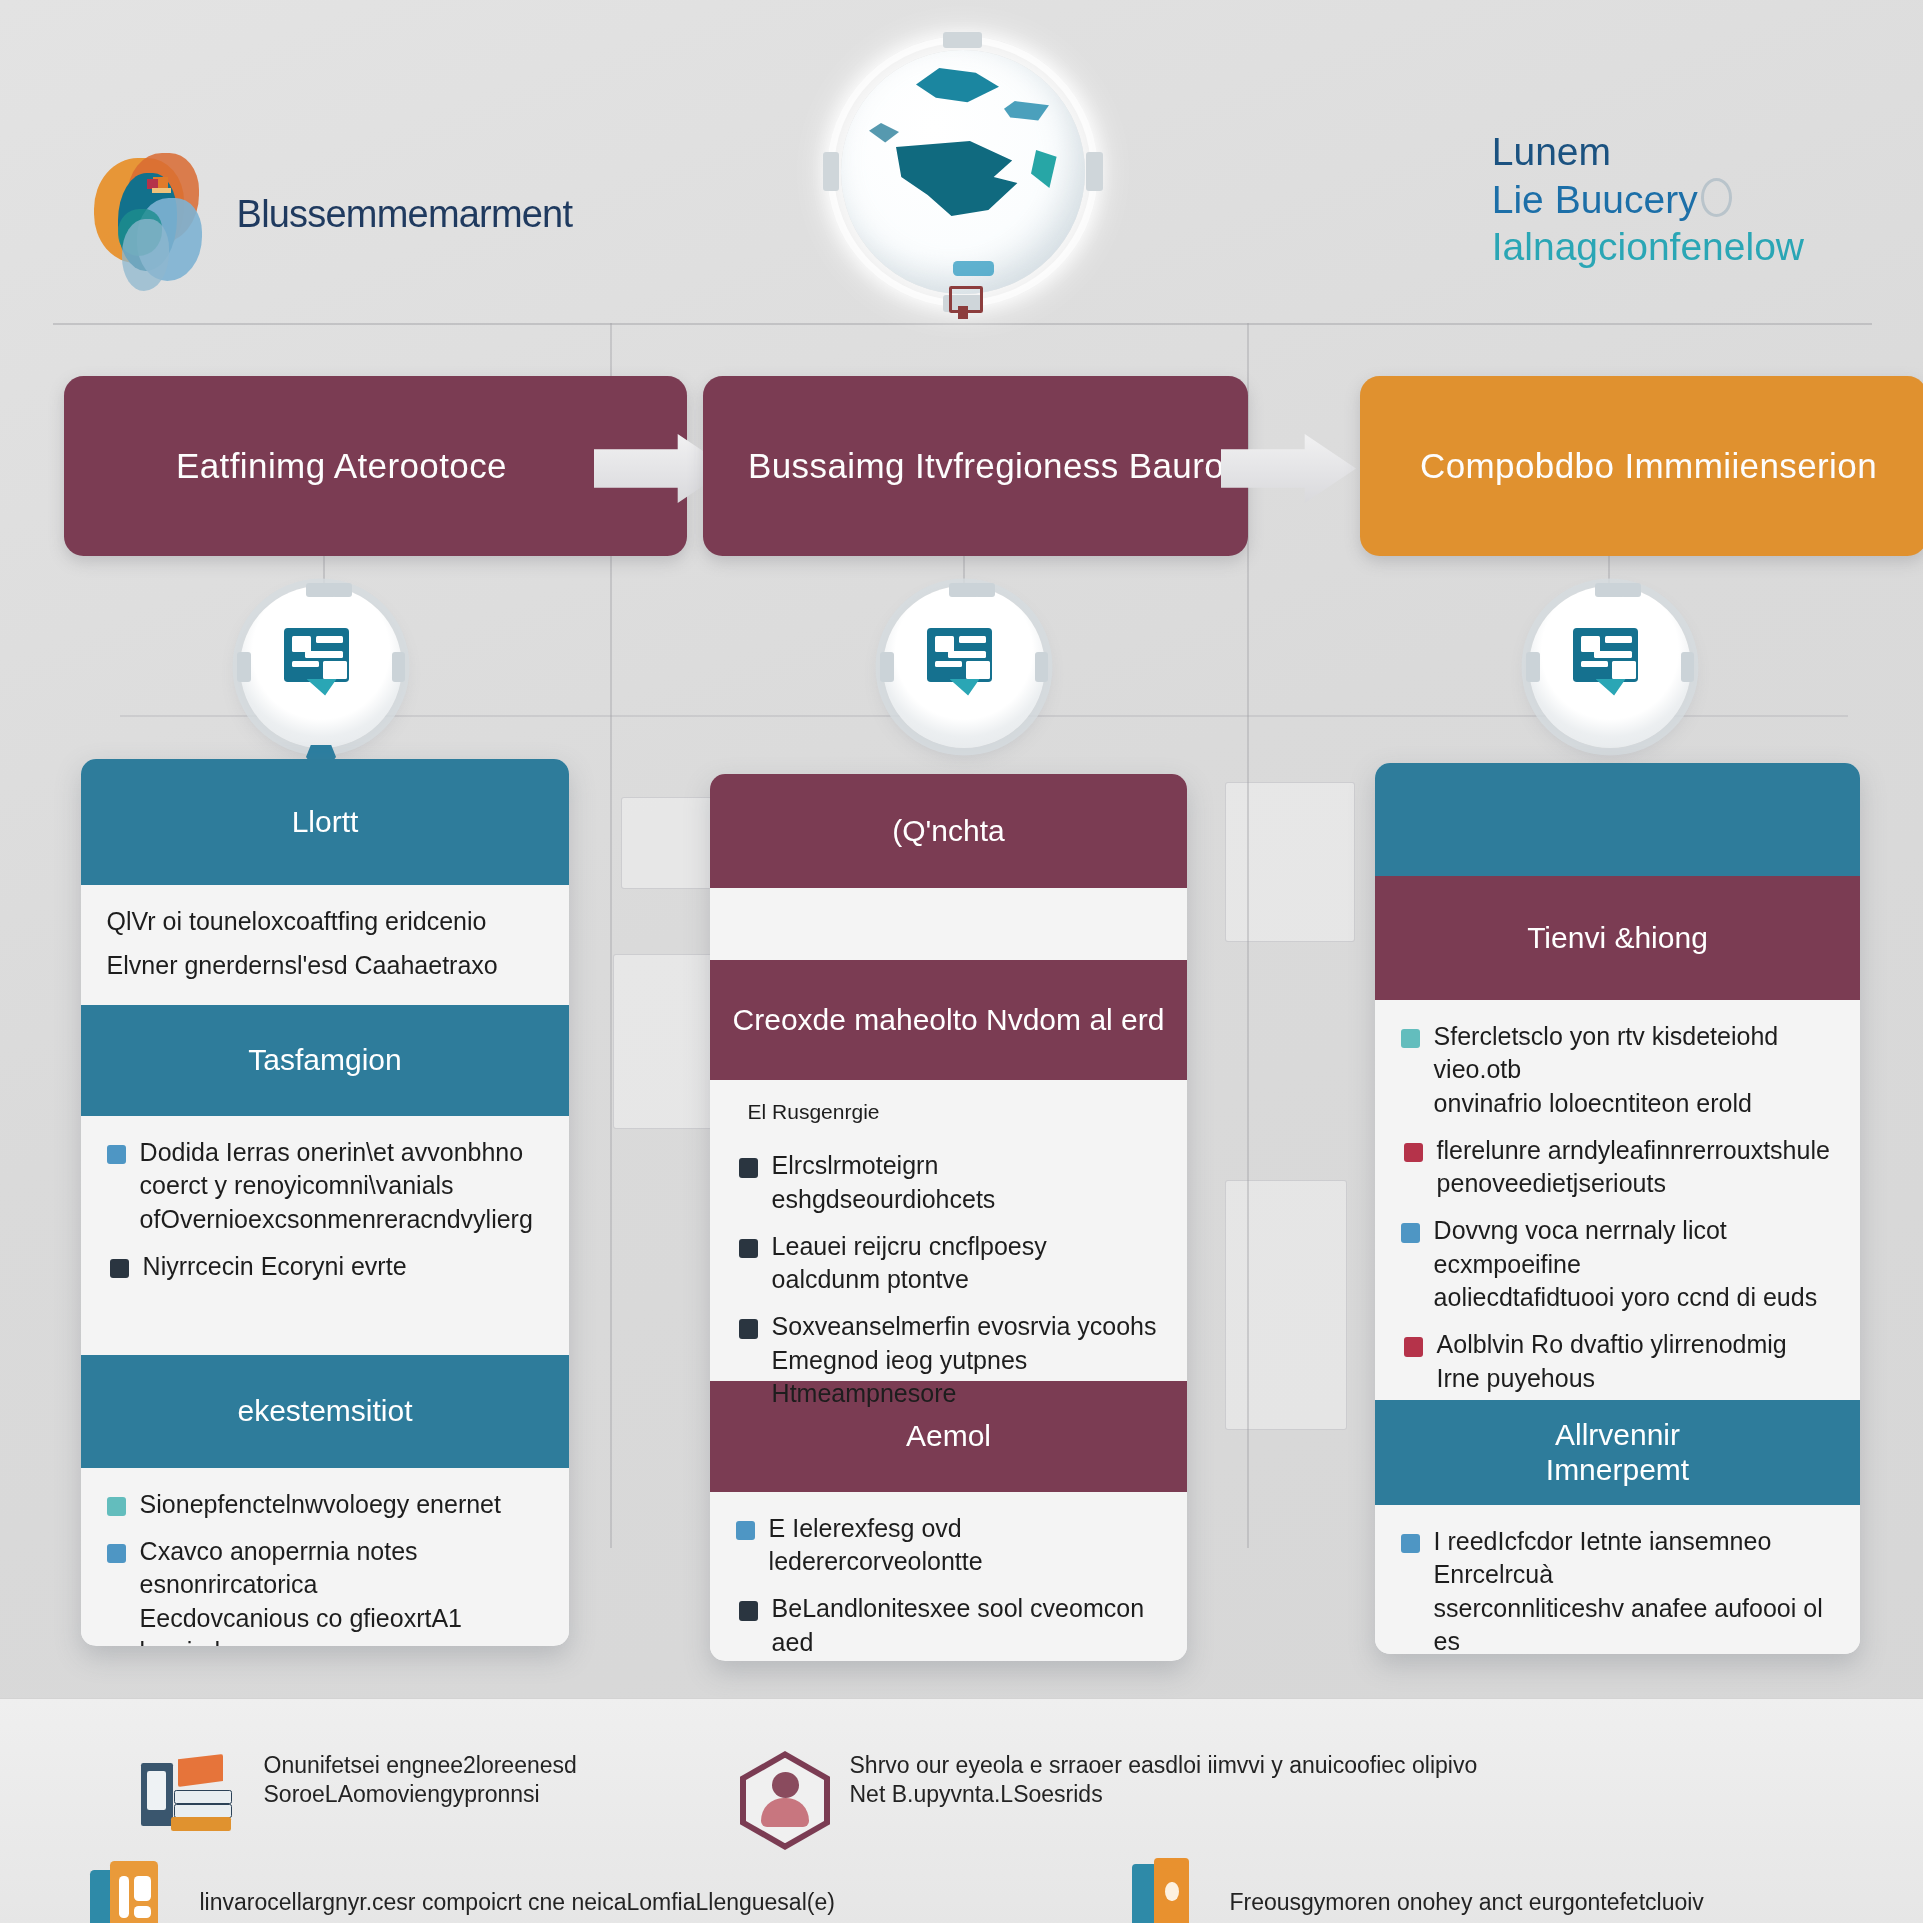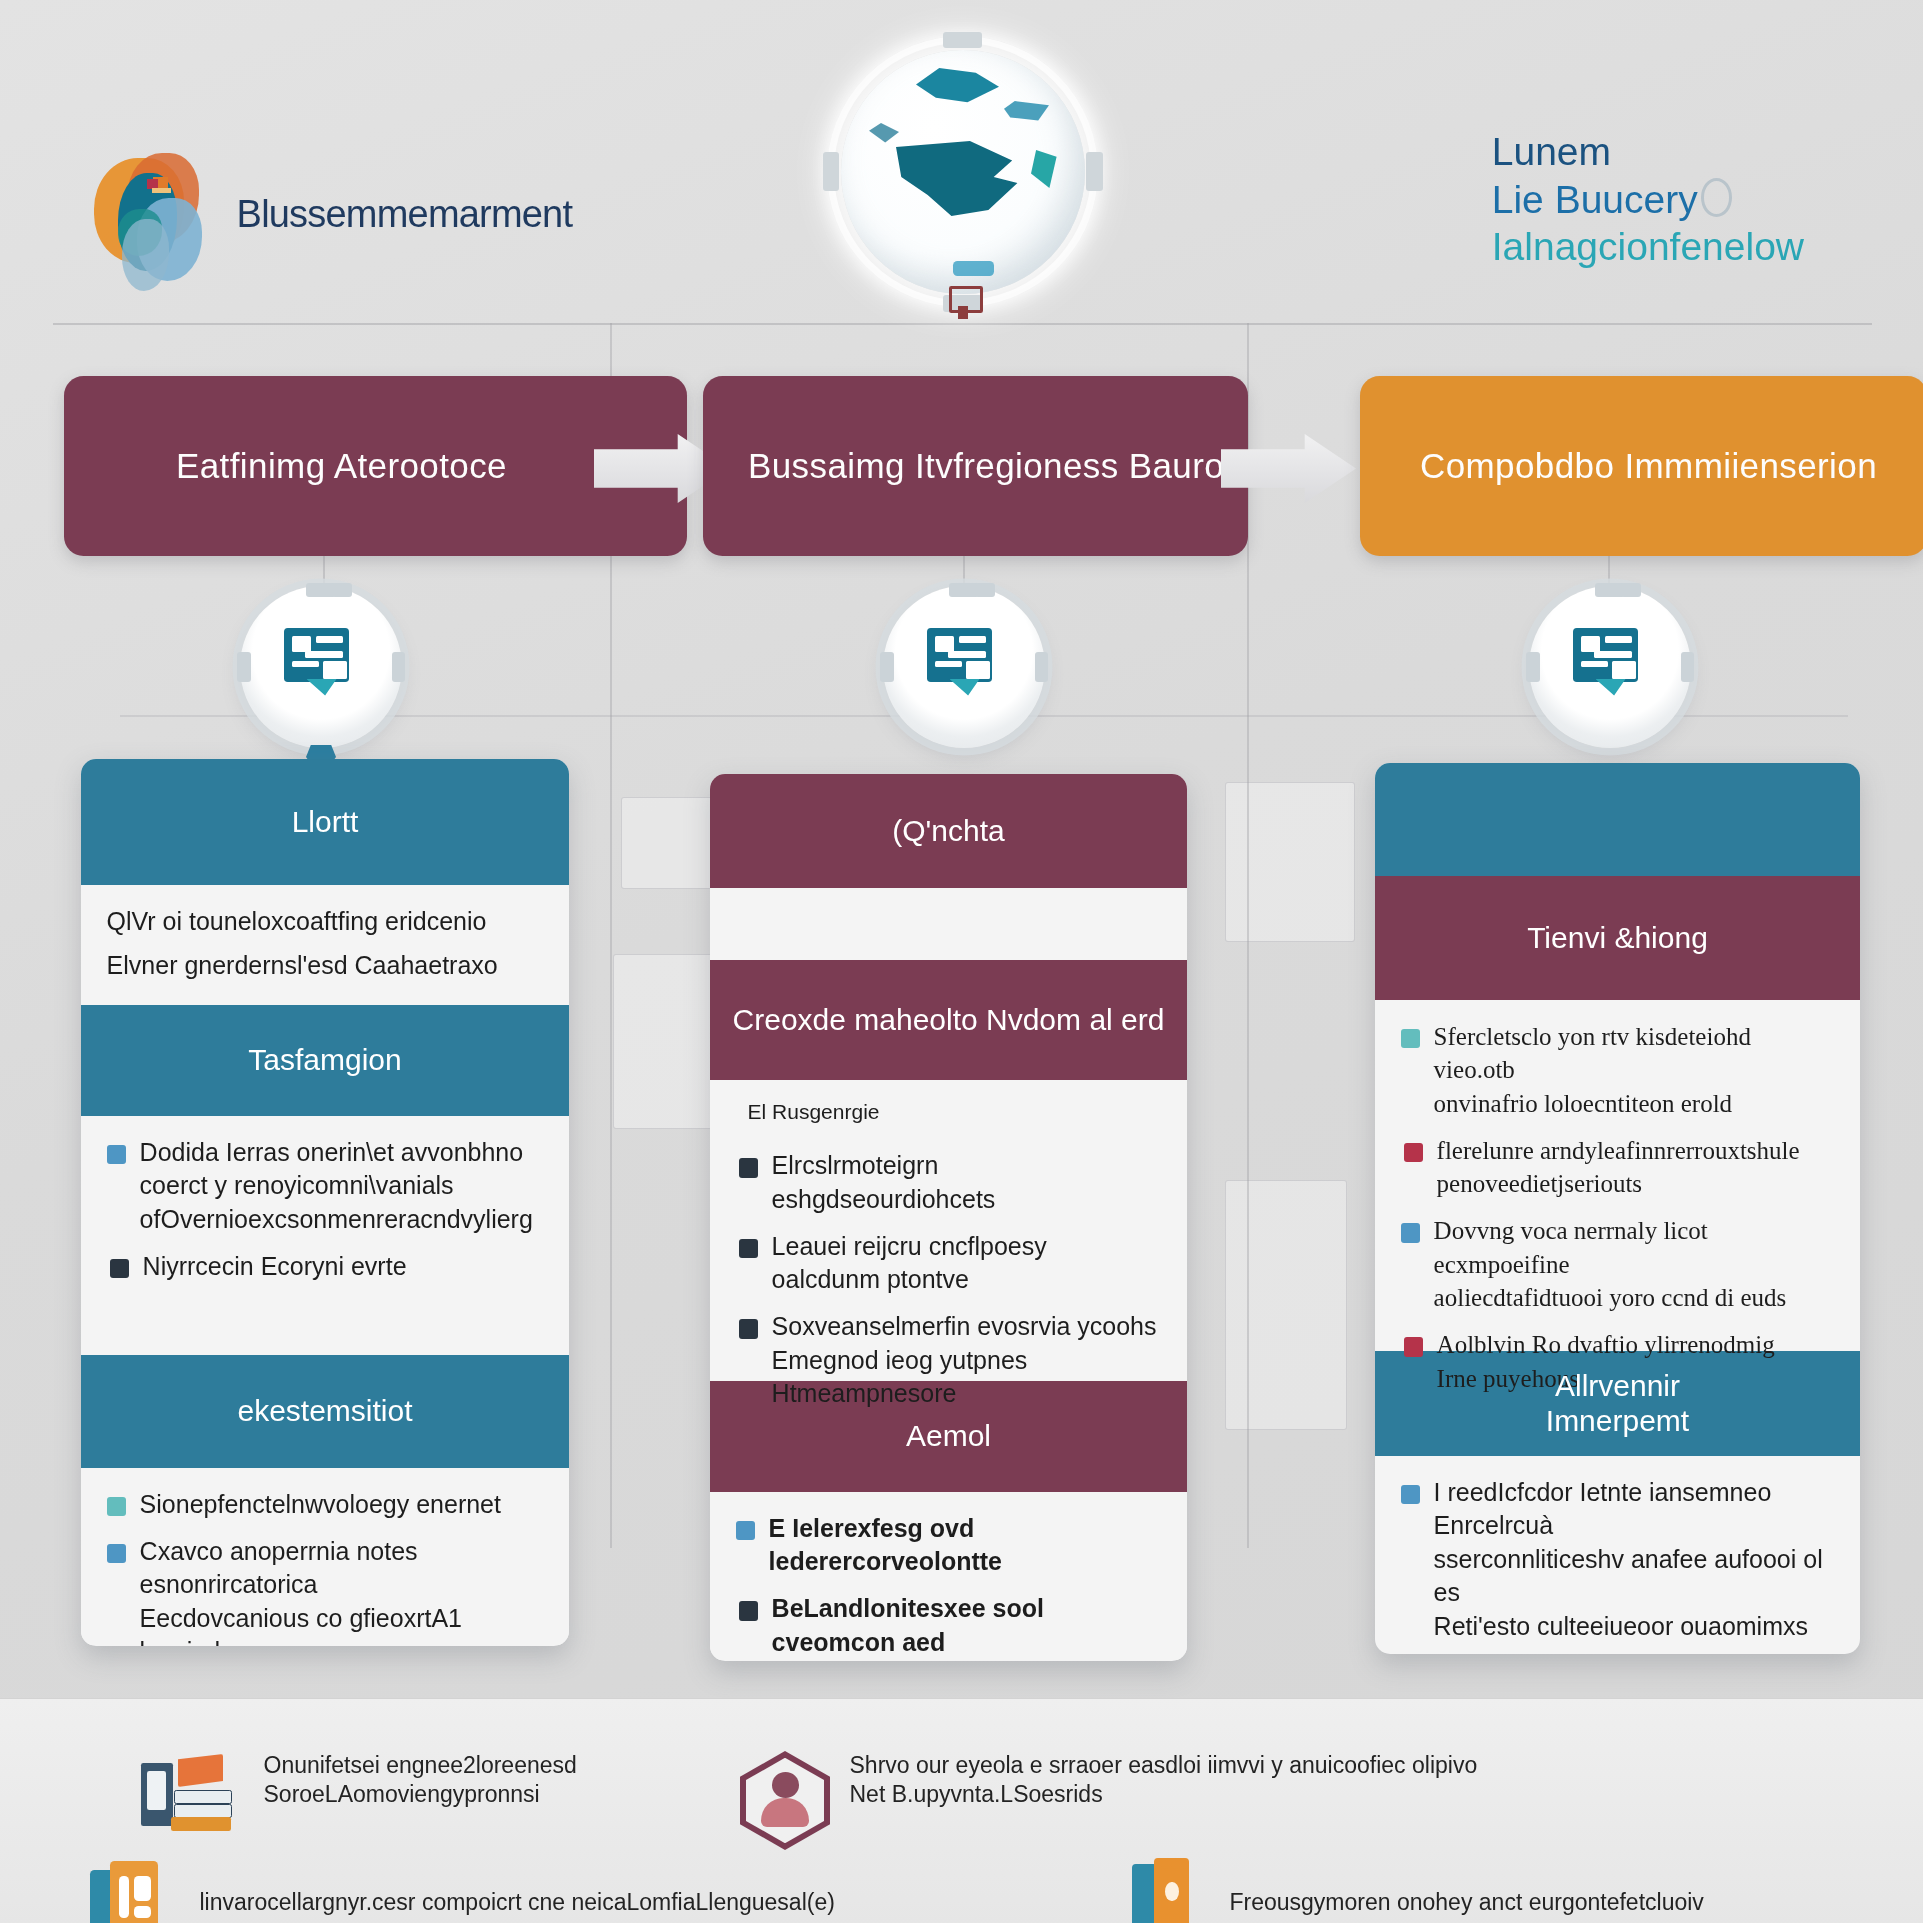--- a/index.html
+++ b/index.html
@@ -375,41 +375,41 @@
       </div>
       <div class="bullet">
         <div class="dot d-dark"></div>
         <p style="white-space:pre-line;">Soxveanselmerfin evosrvia ycoohs
 Emegnod ieog yutpnes Htmeampnesore</p>
       </div>
     </div>
     <div class="band band-maroon" style="height:111px;">
       <span>Aemol</span>
     </div>
-    <div class="body" style="height:168px;font-weight:bold;">
+    <div class="body" style="height:168px;">
       <div class="bullet">
         <div class="dot d-blue"></div>
         <p>E Ielerexfesg ovd lederercorveolontte</p>
       </div>
       <div class="bullet">
         <div class="dot d-dark"></div>
         <p style="white-space:pre-line;">BeLandlonitesxee sool cveomcon aed
 Hrraiqsrool ionuttio orsefloed</p>
       </div>
     </div>
   </div>
 
   <div class="card" id="cd3">
     <div class="band band-blue" style="height:113px;">
       <span></span>
     </div>
     <div class="band band-maroon" style="height:124px;">
       <span>Tienvi &amp;hiong</span>
     </div>
-    <div class="body" style="height:351px;font-family:Liberation Serif, serif;">
+    <div class="body" style="height:400px;">
       <div class="bullet">
         <div class="dot d-teal"></div>
         <p style="white-space:pre-line;">Sfercletsclo yon rtv kisdeteiohd vieo.otb
 onvinafrio loloecntiteon erold</p>
       </div>
       <div class="bullet">
         <div class="dot d-red"></div>
         <p style="white-space:pre-line;">flerelunre arndyleafinnrerrouxtshule
 penoveedietjseriouts</p>
       </div>

